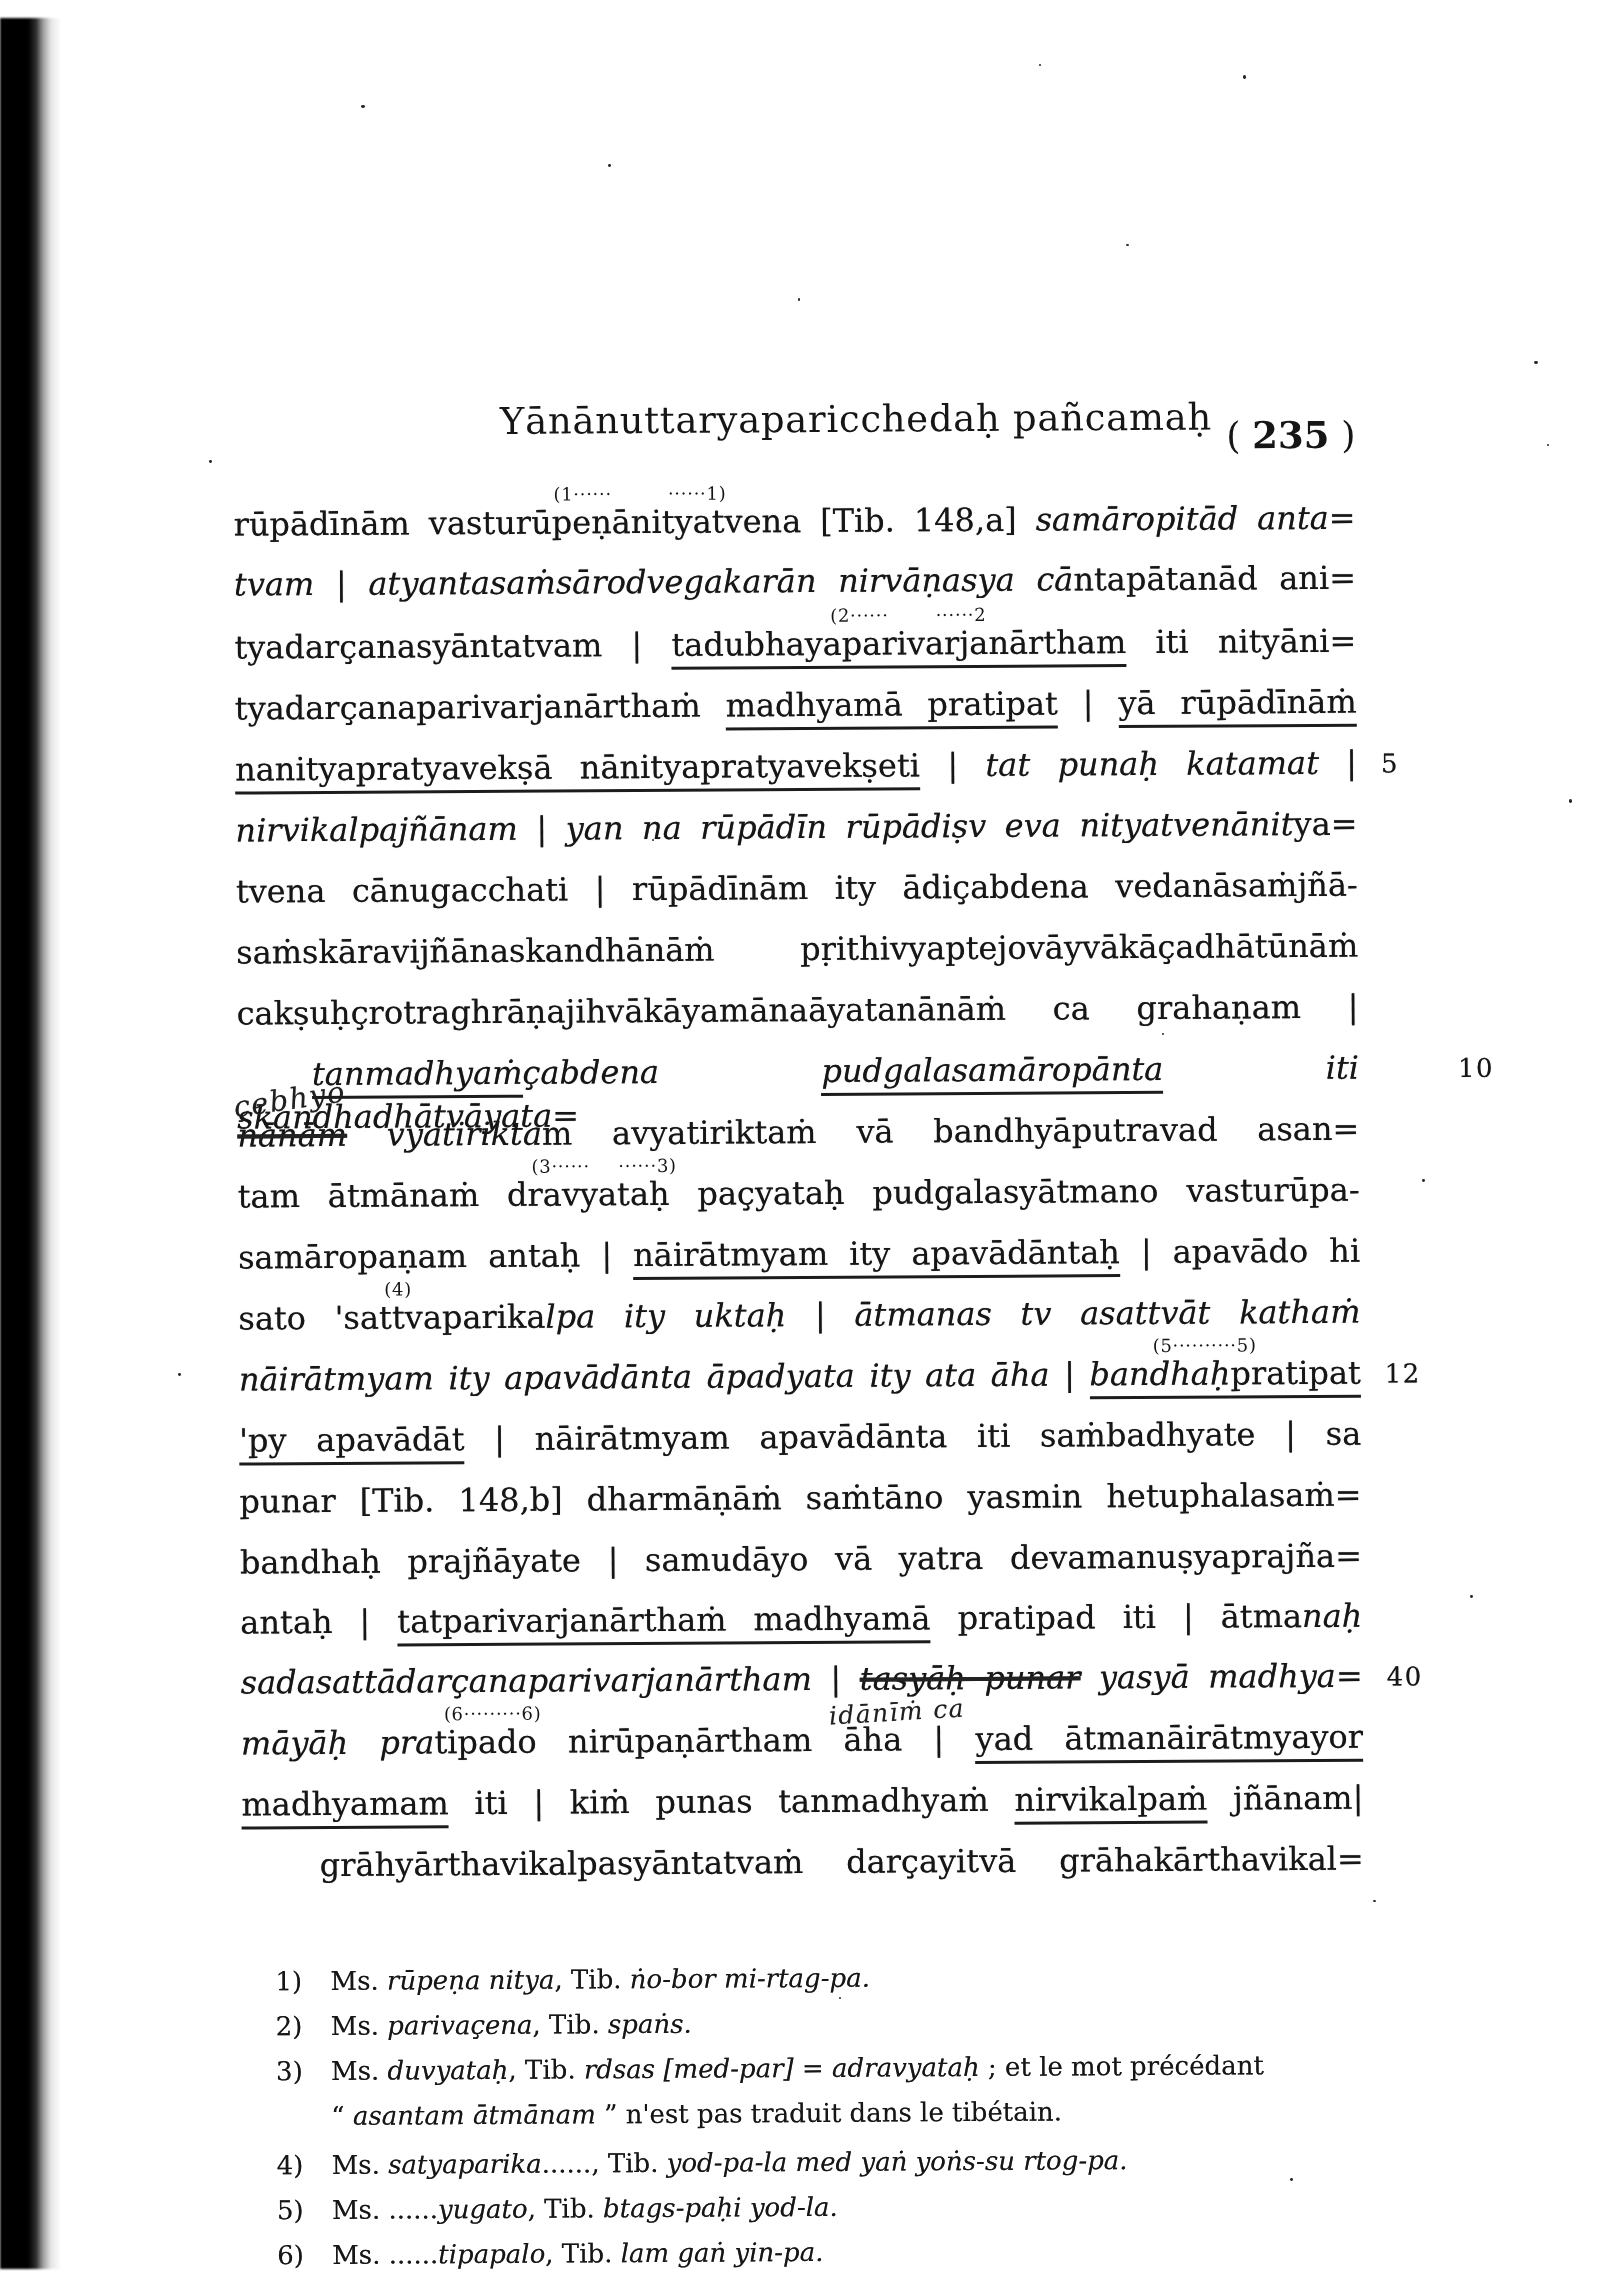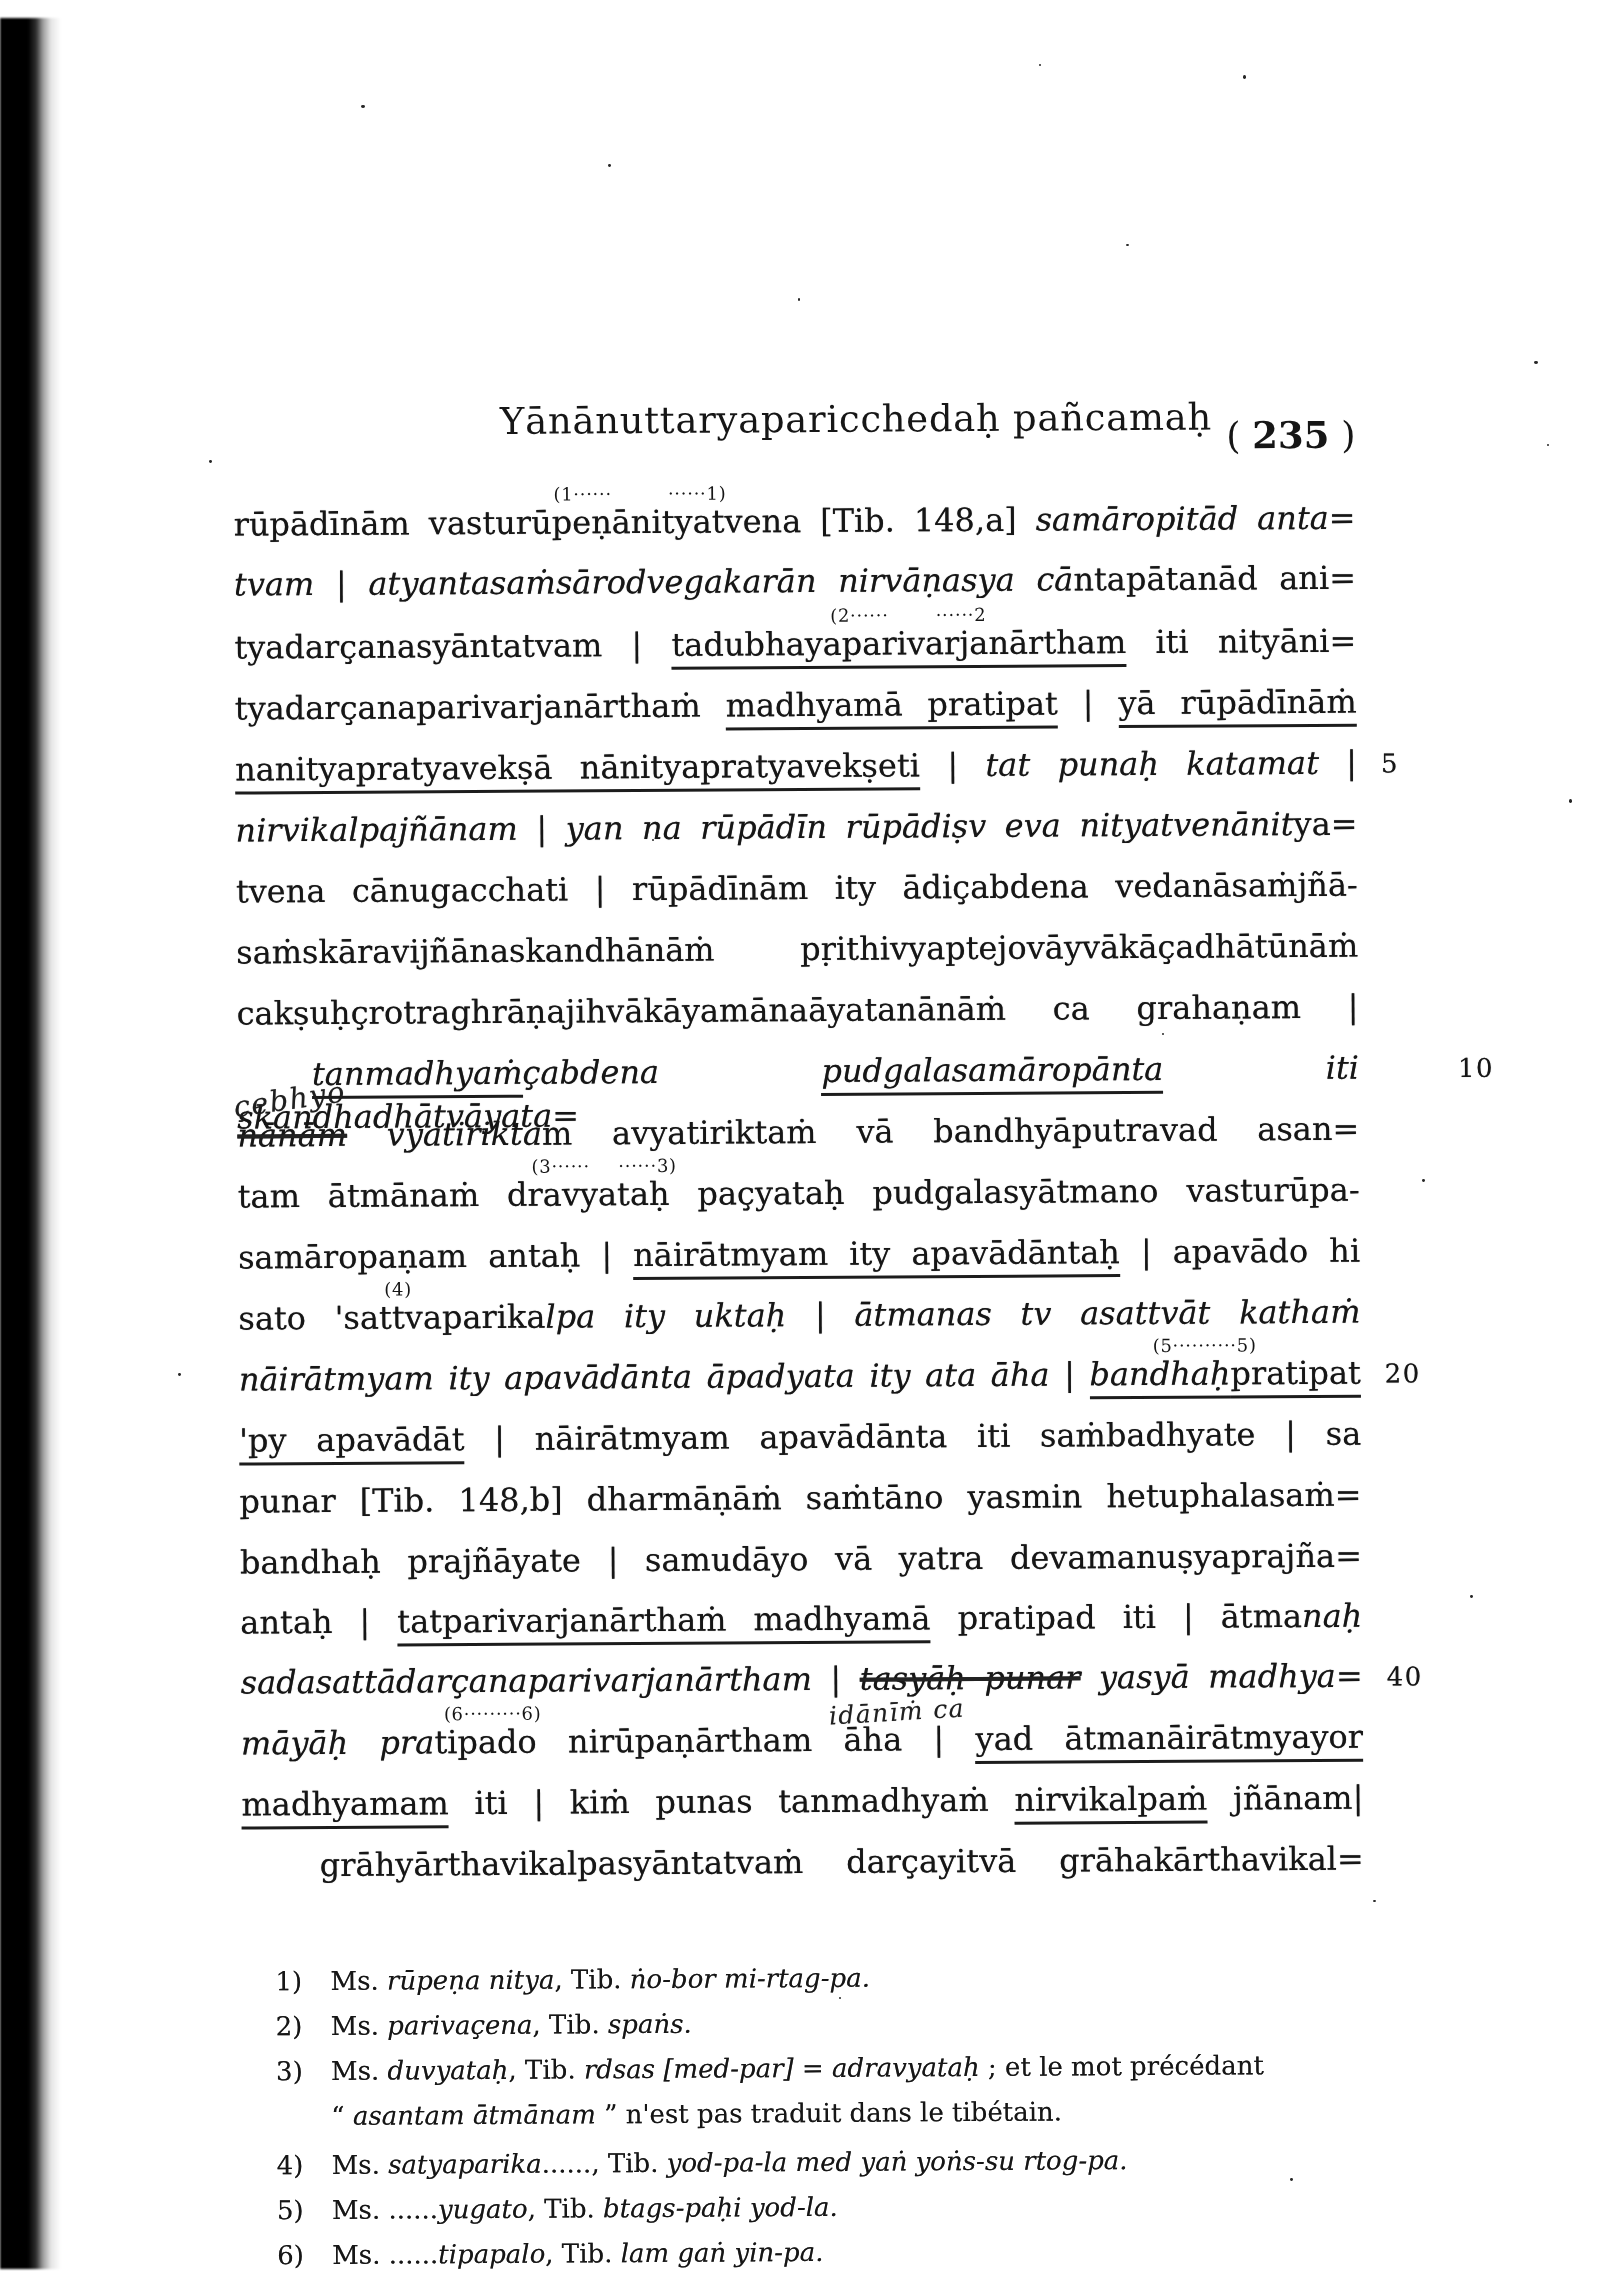--- a/index.html
+++ b/index.html
@@ -65,21 +65,21 @@
       <div class="line" style="top: 745px;"><span class="u">nanityapratyavekṣā nānityapratyavekṣeti</span><span class=""> | </span><span class="i">tat punaḥ katamat</span><span class=""> |</span><span class="mnum">5</span></div>
       <div class="line" style="top: 806px;"><span class="i">nirvikalpajñānam</span><span class=""> | </span><span class="i">yan na rūpādīn rūpādiṣv eva nityatvenānit</span><span class="">ya=</span></div>
       <div class="line" style="top: 867px;"><span class="">tvena cānugacchati | rūpādīnām ity ādiçabdena vedanāsaṁjñā-</span></div>
       <div class="line" style="top: 928px;"><span class="">saṁskāravijñānaskandhānāṁ pṛithivyaptejovāyvākāçadhātūnāṁ</span></div>
       <div class="line" style="top: 989px;"><span class="">cakṣuḥçrotraghrāṇajihvākāyamānaāyatanānāṁ ca grahaṇam |</span></div>
       <div class="line" style="top: 1050px; text-indent: 75px;"><span class="i u">tanmadhyaṁ</span><span class="i">çabdena </span><span class="i u">pudgalasamāropānta</span><span class="i"> iti skandhadhātvāyata=</span><span class="mnum">10</span></div>
       <div class="line" style="top: 1111px;"><span class="i s">nānām</span><span class=""> </span><span class="i">vyatirikta</span><span class="">m avyatiriktaṁ vā bandhyāputravad asan=</span></div>
       <div class="line" style="top: 1172px;"><span class="">tam ātmānaṁ dravyataḥ paçyataḥ pudgalasyātmano vasturūpa-</span><span class="sup" style="left: 270px; margin-left: 24px;">(3······  ······3)</span></div>
       <div class="line" style="top: 1233px;"><span class="">samāropaṇam antaḥ | </span><span class="u">nāirātmyam ity apavādāntaḥ</span><span class=""> | apavādo hi</span></div>
       <div class="line" style="top: 1294px;"><span class="">sato 'sattvaparika</span><span class="i">lpa ity uktaḥ | ātmanas tv asattvāt kathaṁ</span><span class="sup" style="left: 146px;">(4)</span></div>
-      <div class="line" style="top: 1355px;"><span class="i">nāirātmyam ity apavādānta āpadyata ity ata āha</span><span class=""> | </span><span class="i u">bandhaḥ</span><span class="u">pratipat</span><span class="sup" style="left: 914px;">(5··········5)</span><span class="mnum">20</span></div>
+      <div class="line" style="top: 1355px;"><span class="i">nāirātmyam ity apavādānta āpadyata ity ata āha</span><span class=""> | </span><span class="i u">bandhaḥ</span><span class="u">pratipat</span><span class="sup" style="left: 914px;">(5··········5)</span><span class="mnum">12</span></div>
       <div class="line" style="top: 1416px;"><span class="u">'py apavādāt</span><span class=""> | nāirātmyam apavādānta iti saṁbadhyate | sa</span></div>
       <div class="line" style="top: 1477px;"><span class="">punar [Tib. 148,b] dharmāṇāṁ saṁtāno yasmin hetuphalasaṁ=</span></div>
       <div class="line" style="top: 1538px;"><span class="">bandhaḥ prajñāyate | samudāyo vā yatra devamanuṣyaprajña=</span></div>
       <div class="line" style="top: 1598px;"><span class="">antaḥ | </span><span class="u">tatparivarjanārthaṁ madhyamā</span><span class=""> pratipad iti | ātma</span><span class="i">naḥ</span></div>
       <div class="line" style="top: 1658px;"><span class="i">sadasattādarçanaparivarjanārtham</span><span class=""> | </span><span class="i s">tasyāḥ punar</span><span class=""> </span><span class="i">yasyā madhya=</span><span class="mnum">40</span></div>
       <div class="line" style="top: 1719px;"><span class="i">māyāḥ pra</span><span class="">tipado nirūpaṇārtham āha | </span><span class="u">yad ātmanāirātmyayor</span><span class="sup" style="left: 203px;">(6·········6)</span></div>
       <div class="line" style="top: 1780px;"><span class="u">madhyamam</span><span class=""> iti | kiṁ punas tanmadhyaṁ </span><span class="u">nirvikalpaṁ</span><span class=""> jñānam|</span></div>
       <div class="line" style="top: 1841px; text-indent: 78px;"><span class="">grāhyārthavikalpasyāntatvaṁ darçayitvā grāhakārthavikal=</span></div>
     </div>
   <div>

